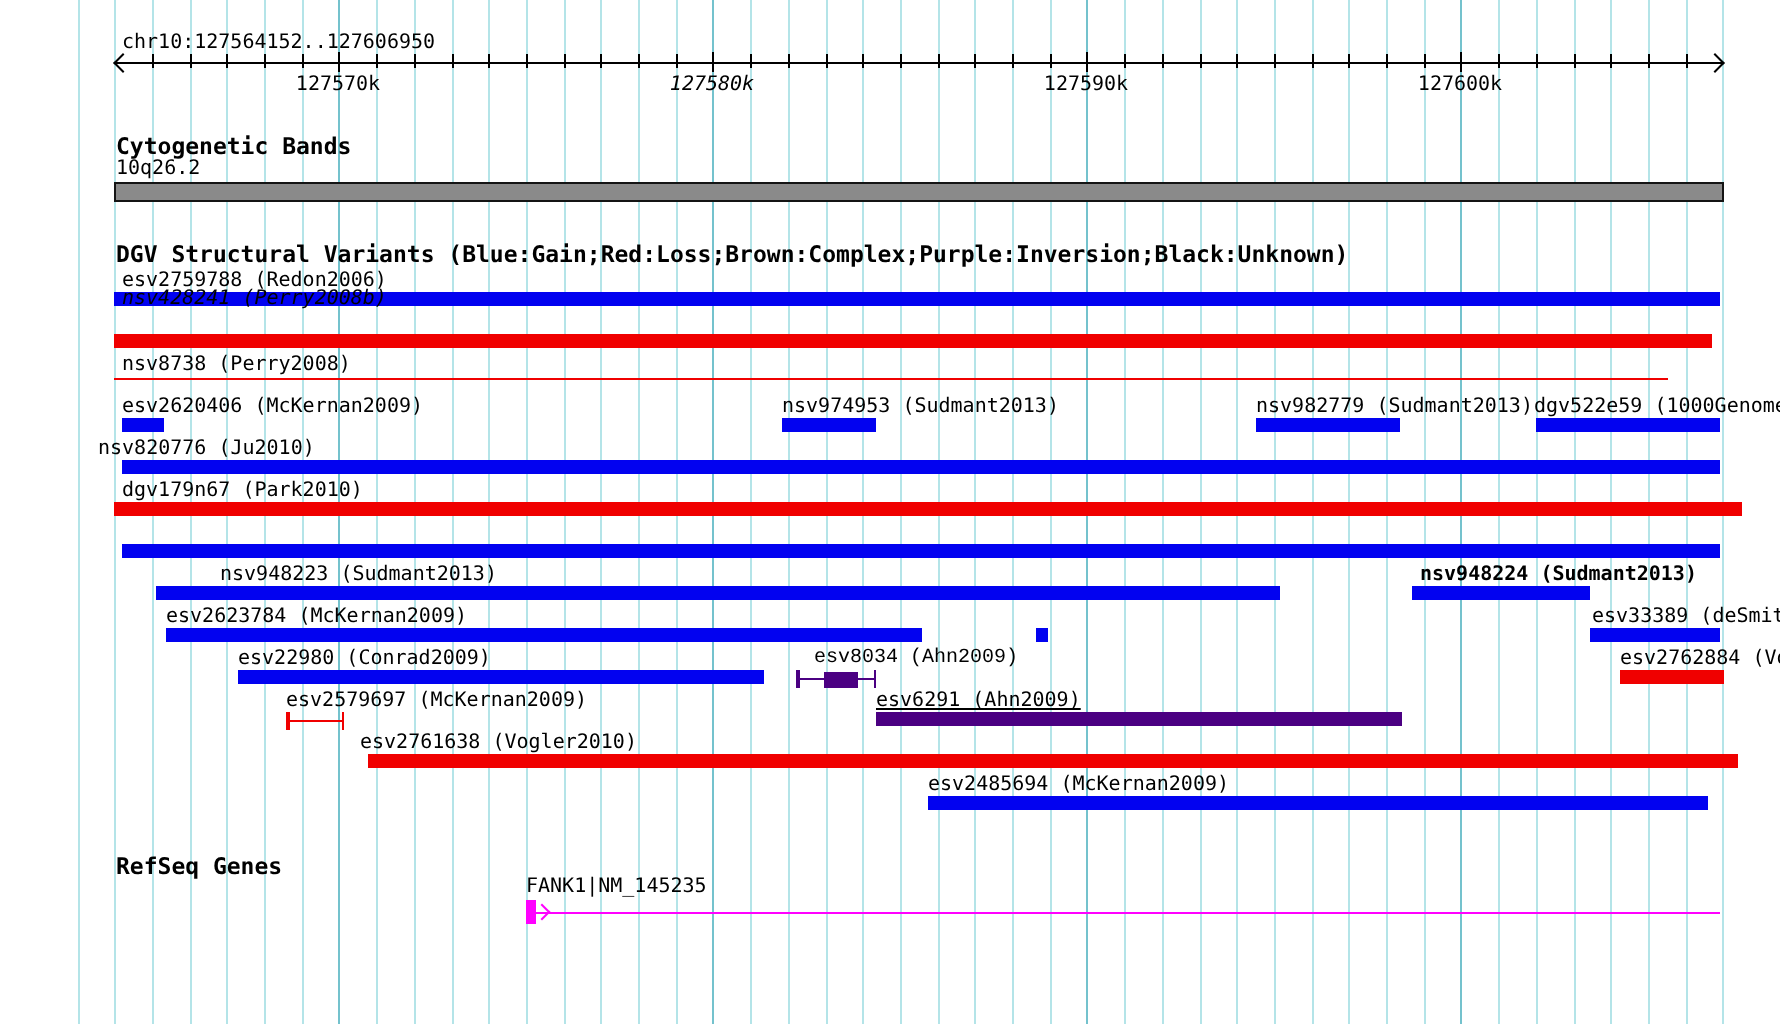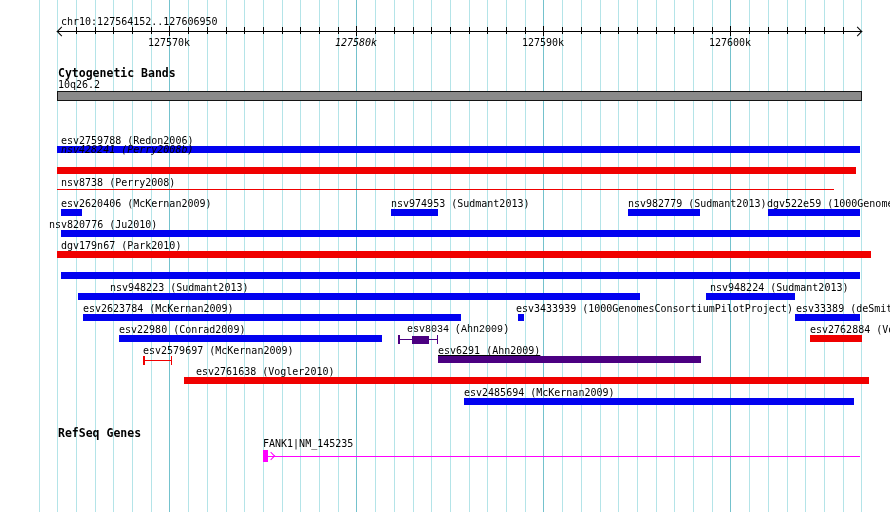--- a/index.html
+++ b/index.html
@@ -13,20 +13,21 @@
   .chev{position:absolute;width:6px;height:6px;border-top:1px solid #000;border-right:1px solid #000;z-index:2}
   .feat{position:absolute;z-index:2}
 </style>
 </head>
 <body>
 
 <div id="canvas">
   <div class="lbl" style="left:61px;top:16px">chr10:127564152..127606950</div>
   <div class="hdr" style="left:58px;top:67px">Cytogenetic Bands</div>
   <div class="lbl" style="left:58px;top:79px">10q26.2</div>
+  <div class="hdr" style="left:58px;top:121px">DGV Structural Variants (Blue:Gain;Red:Loss;Brown:Complex;Purple:Inversion;Black:Unknown)</div>
   <div class="hdr" style="left:58px;top:427px">RefSeq Genes</div>
 <div class="gridline" style="left: 38.5px; background: rgb(180, 228, 232);"></div>
     <div class="gridline" style="left: 57.2px; background: rgb(180, 228, 232);"></div>
     <div class="gridline" style="left: 75.9px; background: rgb(180, 228, 232);"></div>
     <div class="gridline" style="left: 94.6px; background: rgb(180, 228, 232);"></div>
     <div class="gridline" style="left: 113.3px; background: rgb(180, 228, 232);"></div>
     <div class="gridline" style="left: 132px; background: rgb(180, 228, 232);"></div>
     <div class="gridline" style="left: 150.7px; background: rgb(180, 228, 232);"></div>
     <div class="gridline" style="left: 169.4px; background: rgb(116, 194, 205);"></div>
     <div class="gridline" style="left: 188.1px; background: rgb(180, 228, 232);"></div>
@@ -130,25 +131,24 @@
     <div class="feat" style="left: 628px; top: 209px; width: 72px; height: 7px; background: rgb(2, 2, 240);"></div>
     <div class="lbl" style="left: 767px; top: 198px;">dgv522e59 (1000Genome</div>
     <div class="feat" style="left: 768px; top: 209px; width: 92px; height: 7px; background: rgb(2, 2, 240);"></div>
     <div class="lbl" style="left: 49px; top: 219px;">nsv820776 (Ju2010)</div>
     <div class="feat" style="left: 61px; top: 230px; width: 799px; height: 7px; background: rgb(2, 2, 240);"></div>
     <div class="lbl" style="left: 61px; top: 240px;">dgv179n67 (Park2010)</div>
     <div class="feat" style="left: 57px; top: 251px; width: 814px; height: 7px; background: rgb(240, 0, 0);"></div>
     <div class="feat" style="left: 61px; top: 272px; width: 799px; height: 7px; background: rgb(2, 2, 240);"></div>
     <div class="lbl" style="left: 78px; top: 282px; padding-left: 32px;">nsv948223 (Sudmant2013)</div>
     <div class="feat" style="left: 78px; top: 293px; width: 562px; height: 7px; background: rgb(2, 2, 240);"></div>
-    <div class="lbl" style="left: 710px; top: 282px;">nsv948224 (Sudmant2013)</div>
+    <div class="lbl" style="left: 710px; top: 282px; font-weight: bold;">nsv948224 (Sudmant2013)</div>
     <div class="feat" style="left: 706px; top: 293px; width: 89px; height: 7px; background: rgb(2, 2, 240);"></div>
     <div class="lbl" style="left: 83px; top: 303px;">esv2623784 (McKernan2009)</div>
     <div class="feat" style="left: 83px; top: 314px; width: 378px; height: 7px; background: rgb(2, 2, 240);"></div>
-    <div class="lbl" style="left: 516px; top: 303px;">esv3433939 (1000GenomesConsortiumPilotProject)</div>
     <div class="feat" style="left: 518px; top: 314px; width: 6px; height: 7px; background: rgb(2, 2, 240);"></div>
     <div class="lbl" style="left: 796px; top: 303px;">esv33389 (deSmit</div>
     <div class="feat" style="left: 795px; top: 314px; width: 65px; height: 7px; background: rgb(2, 2, 240);"></div>
     <div class="lbl" style="left: 119px; top: 324px;">esv22980 (Conrad2009)</div>
     <div class="feat" style="left: 119px; top: 335px; width: 263px; height: 7px; background: rgb(2, 2, 240);"></div>
     <div class="lbl" style="left: 407px; top: 324px; font-family: Liberation Mono, monospace;">esv8034 (Ahn2009)</div>
     <div class="feat" style="left: 398px; top: 335px; width: 40px; height: 9px;">
       <div style="position: absolute; background: rgb(75, 0, 130); left: 0px; top: 0px; width: 1.5px; height: 9px;"></div>
       <div style="position: absolute; background: rgb(75, 0, 130); right: 0px; top: 0px; width: 1.5px; height: 9px;"></div>
       <div style="position: absolute; background: rgb(75, 0, 130); left: 0px; top: 4px; width: 100%; height: 1px;"></div>
@@ -157,21 +157,21 @@
     <div class="lbl" style="left: 810px; top: 324px;">esv2762884 (Vo</div>
     <div class="feat" style="left: 810px; top: 335px; width: 52px; height: 7px; background: rgb(240, 0, 0);"></div>
     <div class="lbl" style="left: 143px; top: 345px;">esv2579697 (McKernan2009)</div>
     <div class="feat" style="left: 143px; top: 356px; width: 29px; height: 9px;">
       <div style="position: absolute; background: rgb(240, 0, 0); left: 0px; top: 0px; width: 1.5px; height: 9px;"></div>
       <div style="position: absolute; background: rgb(240, 0, 0); right: 0px; top: 0px; width: 1.5px; height: 9px;"></div>
       <div style="position: absolute; background: rgb(240, 0, 0); left: 0px; top: 4px; width: 100%; height: 1px;"></div>
     </div>
     <div class="lbl" style="left: 438px; top: 345px; text-decoration: underline;">esv6291 (Ahn2009)</div>
     <div class="feat" style="left: 438px; top: 356px; width: 263px; height: 7px; background: rgb(75, 0, 130);"></div>
-    <div class="lbl" style="left: 196px; top: 366px; text-align: right;">esv2761638 (Vogler2010)</div>
+    <div class="lbl" style="left: 180px; top: 366px; text-align: right;">esv2761638 (Vogler2010)</div>
     <div class="feat" style="left: 184px; top: 377px; width: 685px; height: 7px; background: rgb(240, 0, 0);"></div>
     <div class="lbl" style="left: 464px; top: 387px;">esv2485694 (McKernan2009)</div>
     <div class="feat" style="left: 464px; top: 398px; width: 390px; height: 7px; background: rgb(2, 2, 240);"></div>
     <div class="lbl" style="left: 263px; top: 438px;">FANK1|NM_145235</div>
     <div class="feat" style="left: 263px; top: 450px; width: 5px; height: 12px; background: rgb(255, 0, 255);"></div>
     <div class="feat" style="left: 268px; top: 456px; width: 592px; height: 1px; background: rgb(255, 0, 255);"></div>
     <div class="chev" style="left: 268px; top: 453px; width: 5px; height: 5px; border-color: rgb(255, 0, 255); transform: rotate(45deg); z-index: 3;"></div>
   </div>
 
 </body></html>

